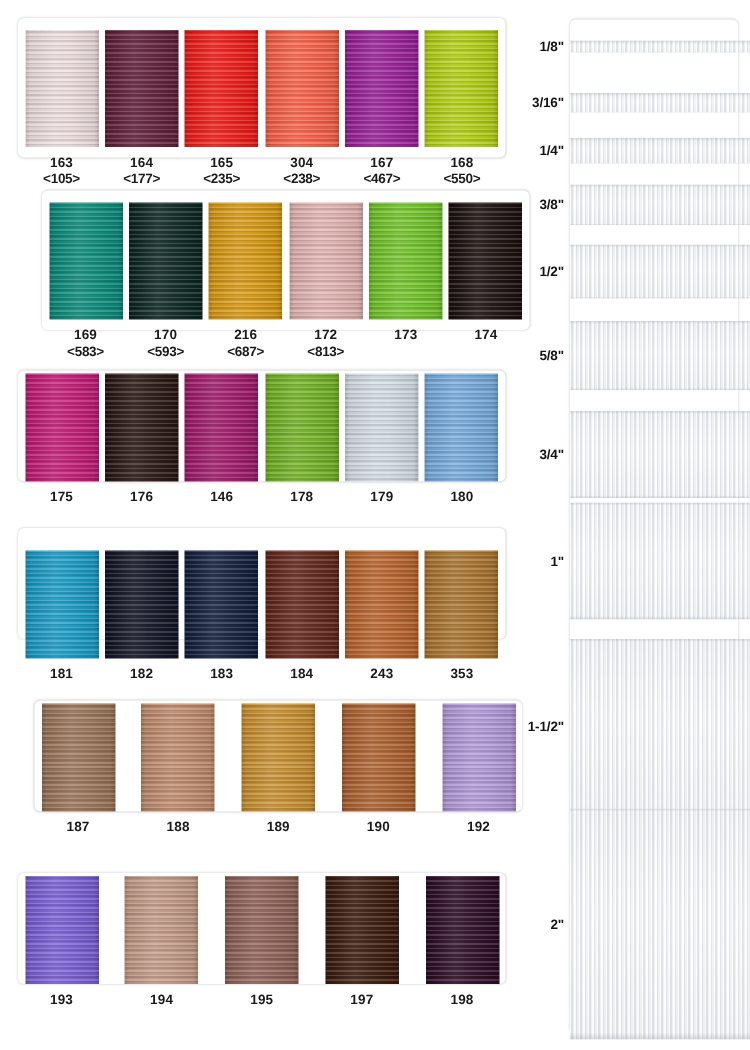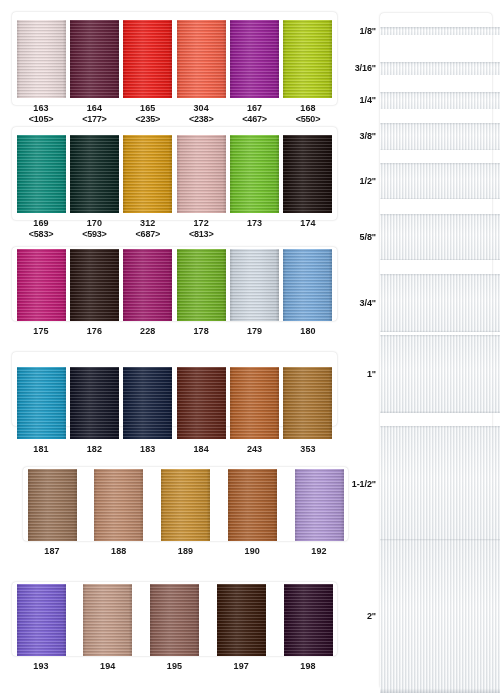--- a/index.html
+++ b/index.html
@@ -233,21 +233,21 @@
           <div class="chip-wrap">
             <div class="chip" style="height: 78px; background: rgb(180, 209, 23);">
               <div class="rib"></div>
               <div class="edge"></div>
             </div>
             <div class="chip-label">168</div>
             <div class="chip-code">&lt;550&gt;</div>
           </div>
         </div>
       </div>
-      <div class="swatch-row" style="position: absolute; left: 0px; top: 127px; width: 345px; height: 119px;">
+      <div class="swatch-row" style="position: absolute; left: 16px; top: 127px; width: 345px; height: 119px;">
         <div class="row-card" style="height: 93px; bottom: auto;"></div>
         <div class="chips" style="top: 8px;">
           <div class="chip-wrap">
             <div class="chip" style="height: 78px; background: rgb(11, 139, 123);">
               <div class="rib"></div>
               <div class="edge"></div>
             </div>
             <div class="chip-label">169</div>
             <div class="chip-code">&lt;583&gt;</div>
           </div>
@@ -257,21 +257,21 @@
               <div class="edge"></div>
             </div>
             <div class="chip-label">170</div>
             <div class="chip-code">&lt;593&gt;</div>
           </div>
           <div class="chip-wrap">
             <div class="chip" style="height: 78px; background: rgb(216, 154, 20);">
               <div class="rib"></div>
               <div class="edge"></div>
             </div>
-            <div class="chip-label">312</div>
+            <div class="chip-label">216</div>
             <div class="chip-code">&lt;687&gt;</div>
           </div>
           <div class="chip-wrap">
             <div class="chip" style="height: 78px; background: rgb(226, 181, 178);">
               <div class="rib"></div>
               <div class="edge"></div>
             </div>
             <div class="chip-label">172</div>
             <div class="chip-code">&lt;813&gt;</div>
           </div>
@@ -306,21 +306,21 @@
               <div class="rib"></div>
               <div class="edge"></div>
             </div>
             <div class="chip-label">176</div>
           </div>
           <div class="chip-wrap">
             <div class="chip" style="height: 72px; background: rgb(160, 26, 107);">
               <div class="rib"></div>
               <div class="edge"></div>
             </div>
-            <div class="chip-label">228</div>
+            <div class="chip-label">146</div>
           </div>
           <div class="chip-wrap">
             <div class="chip" style="height: 72px; background: rgb(114, 179, 37);">
               <div class="rib"></div>
               <div class="edge"></div>
             </div>
             <div class="chip-label">178</div>
           </div>
           <div class="chip-wrap">
             <div class="chip" style="height: 72px; background: rgb(212, 221, 230);">

